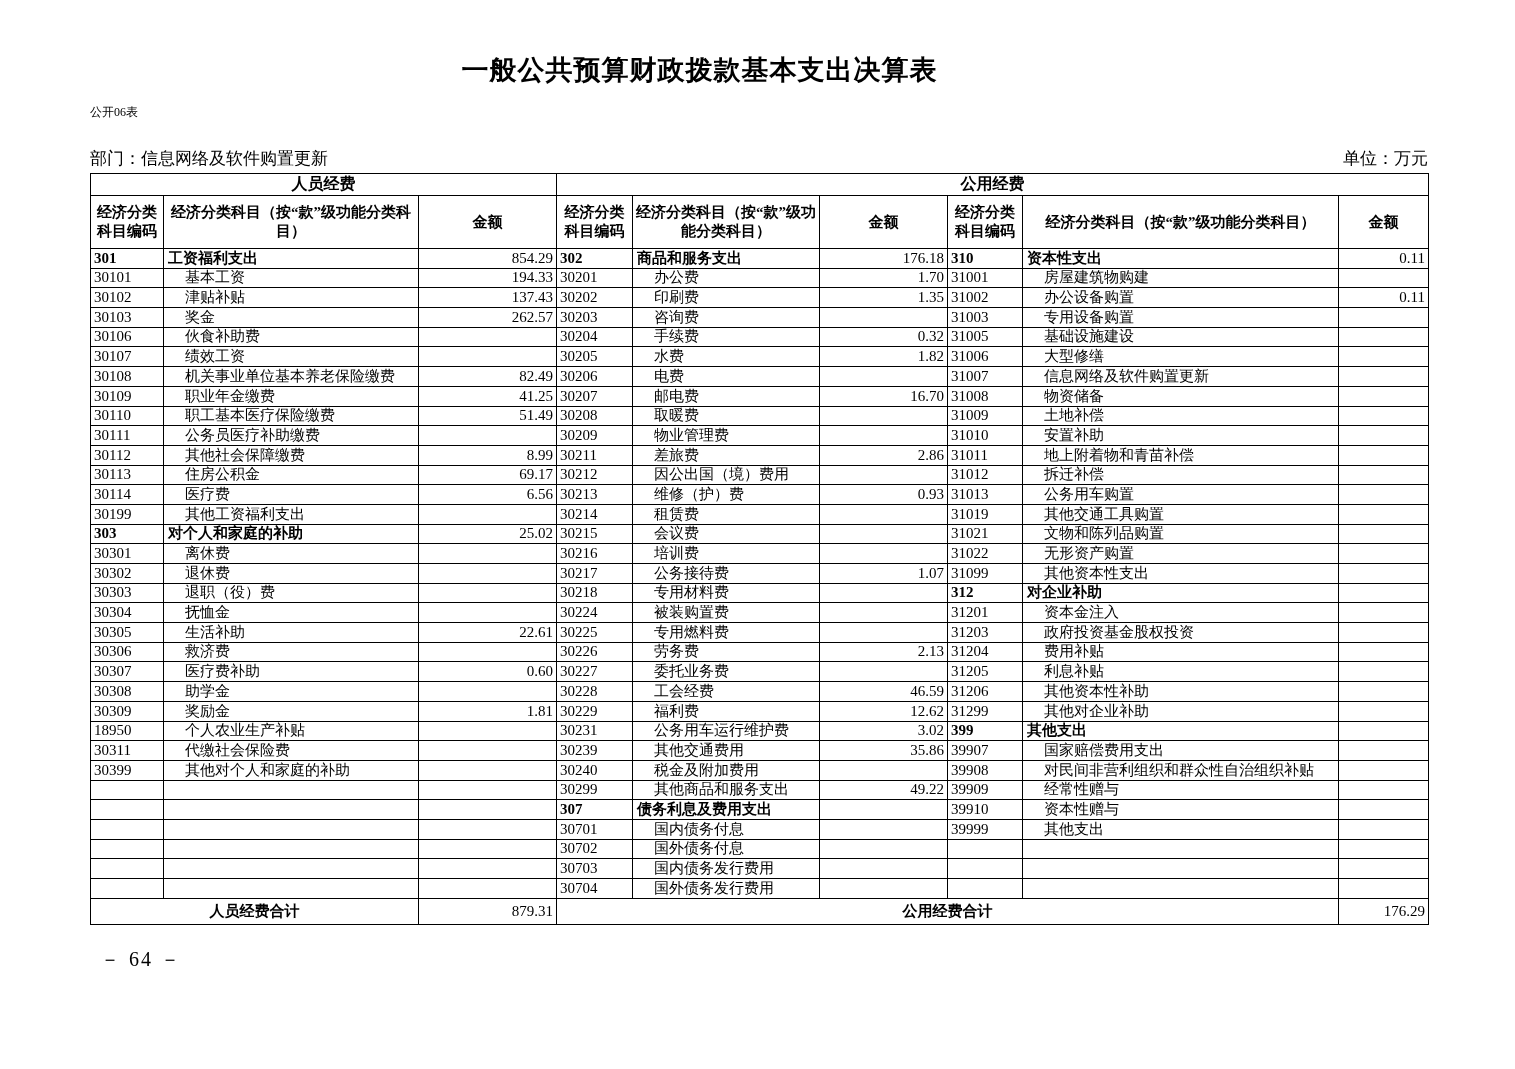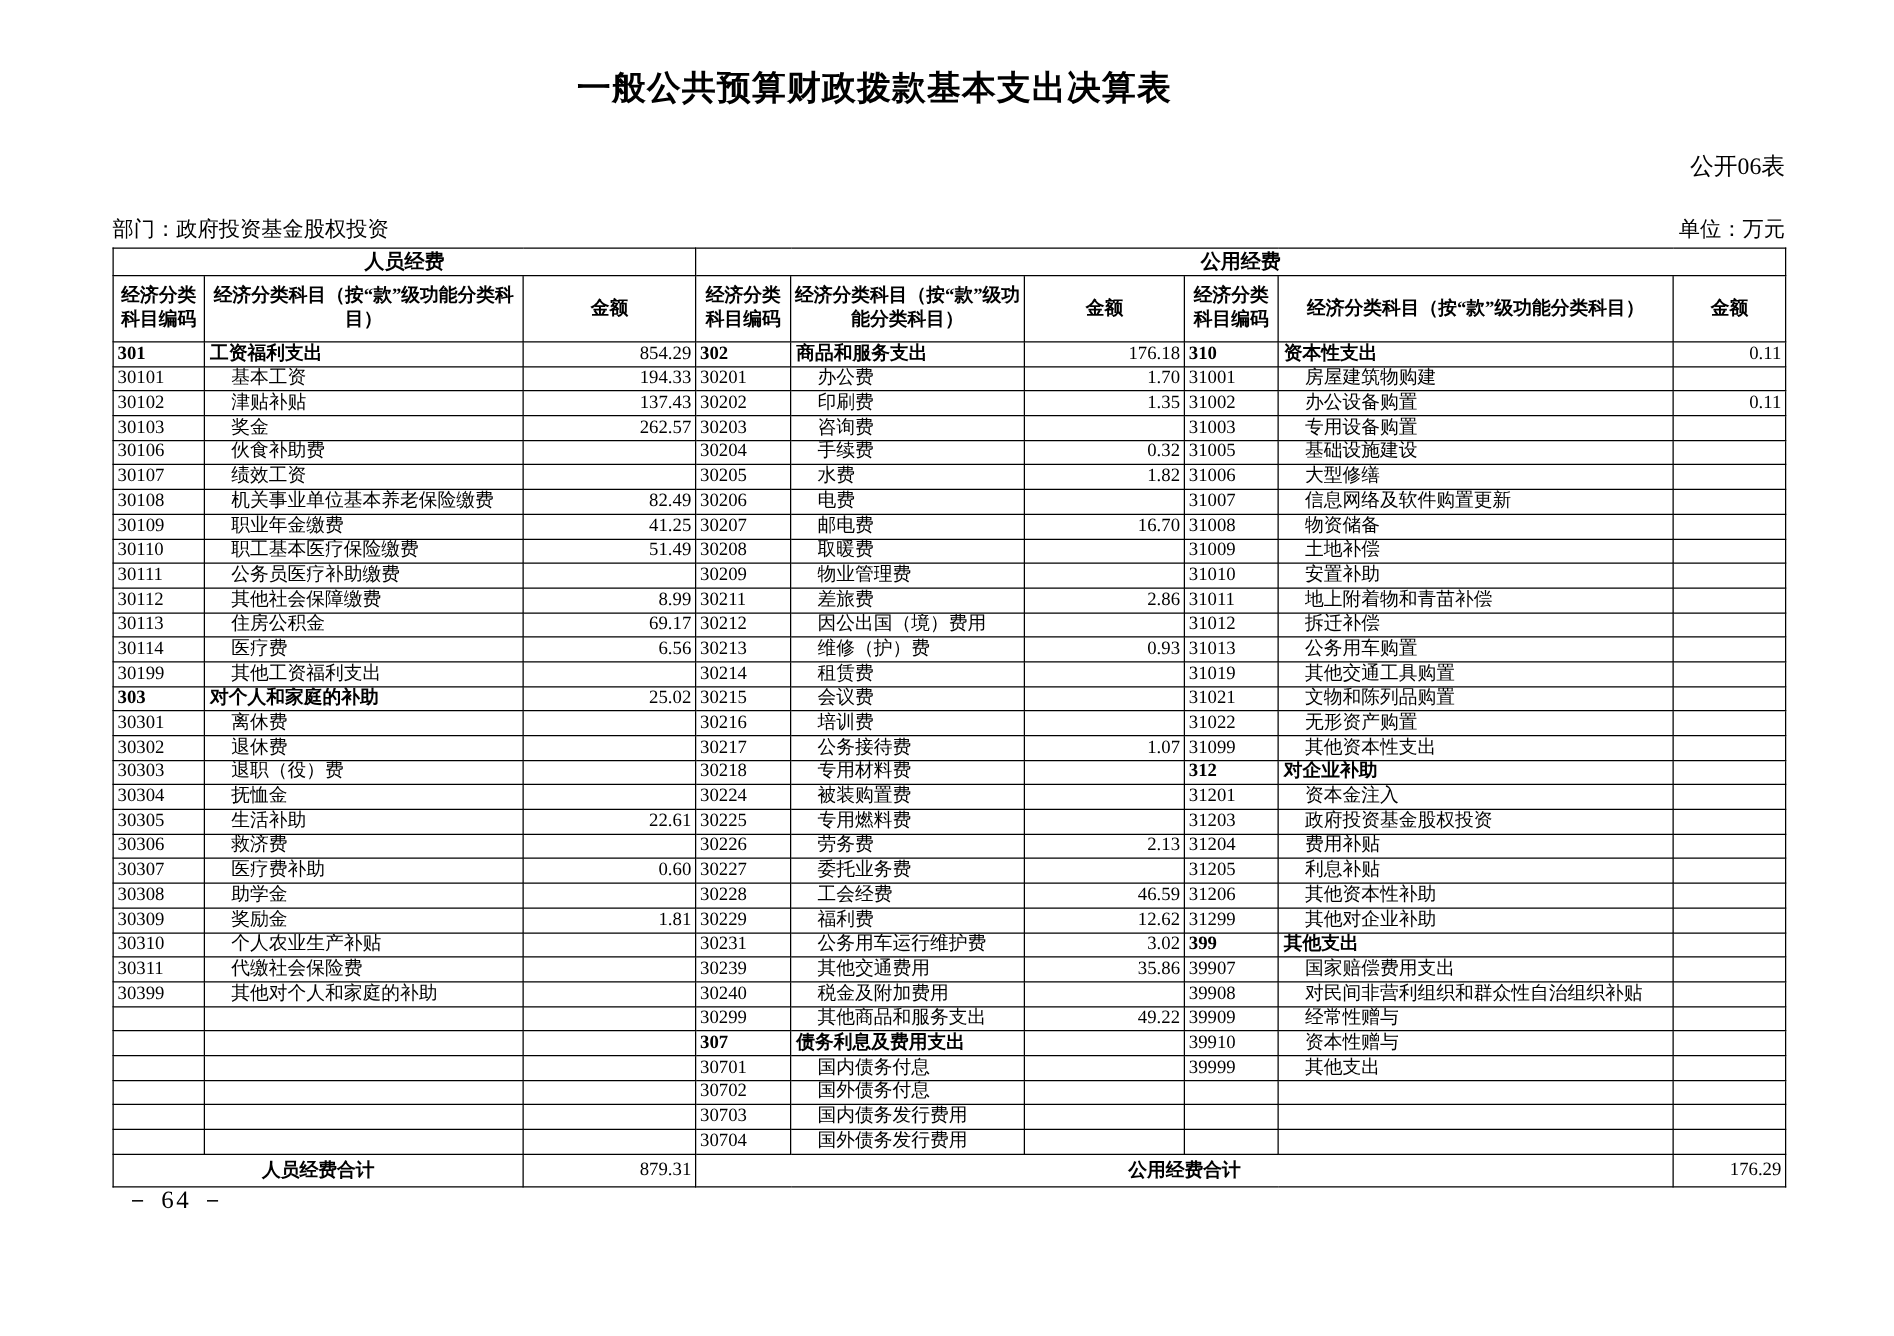--- a/index.html
+++ b/index.html
@@ -14,23 +14,22 @@
   .page { position:absolute; left:0; top:0; width:1399px; height:1069px; }
 
   .doc-title {
     margin-top:52px;
     text-align:center;
     font-size:27px;
     font-weight:bold;
     letter-spacing:1px;
   }
   .table-code {
-    width:1338px; margin:32px auto 0 90px;
-    text-align:right;
-    font-size:19px;
+    width:1338px; margin:16px auto 0 90px;
+    font-size:12px;
   }
   .meta-row {
     width:1338px; margin:26px 0 0 90px;
     display:flex; justify-content:space-between;
     font-size:17px;
     margin-bottom:3px;
   }
 
   table.main {
     margin-left:90px;
@@ -74,21 +73,21 @@
 </head>
 <body>
 
 <div class="page">
 
   <div class="doc-title">一般公共预算财政拨款基本支出决算表</div>
 
   <div class="table-code">公开06表</div>
 
   <div class="meta-row">
-    <span>部门：政府投资基金股权投资</span>
+    <span>部门：信息网络及软件购置更新</span>
     <span>单位：万元</span>
   </div>
 
   <table class="main">
     <colgroup>
       <col style="width:73px">
         <col style="width:255px">
         <col style="width:138px">
       <col style="width:76px">
         <col style="width:187px">
@@ -373,21 +372,21 @@
           <td class="td-name detail">奖励金</td>
           <td class="td-amt">1.81</td>
           <td class="td-code">30229</td>
           <td class="td-name detail">福利费</td>
           <td class="td-amt">12.62</td>
           <td class="td-code">31299</td>
           <td class="td-name detail">其他对企业补助</td>
           <td class="td-amt"></td>
         </tr>
         <tr>
-          <td class="td-code">30310</td>
+          <td class="td-code">18950</td>
           <td class="td-name detail">个人农业生产补贴</td>
           <td class="td-amt"></td>
           <td class="td-code">30231</td>
           <td class="td-name detail">公务用车运行维护费</td>
           <td class="td-amt">3.02</td>
           <td class="td-code sec">399</td>
           <td class="td-name sec">其他支出</td>
           <td class="td-amt"></td>
         </tr>
         <tr>

